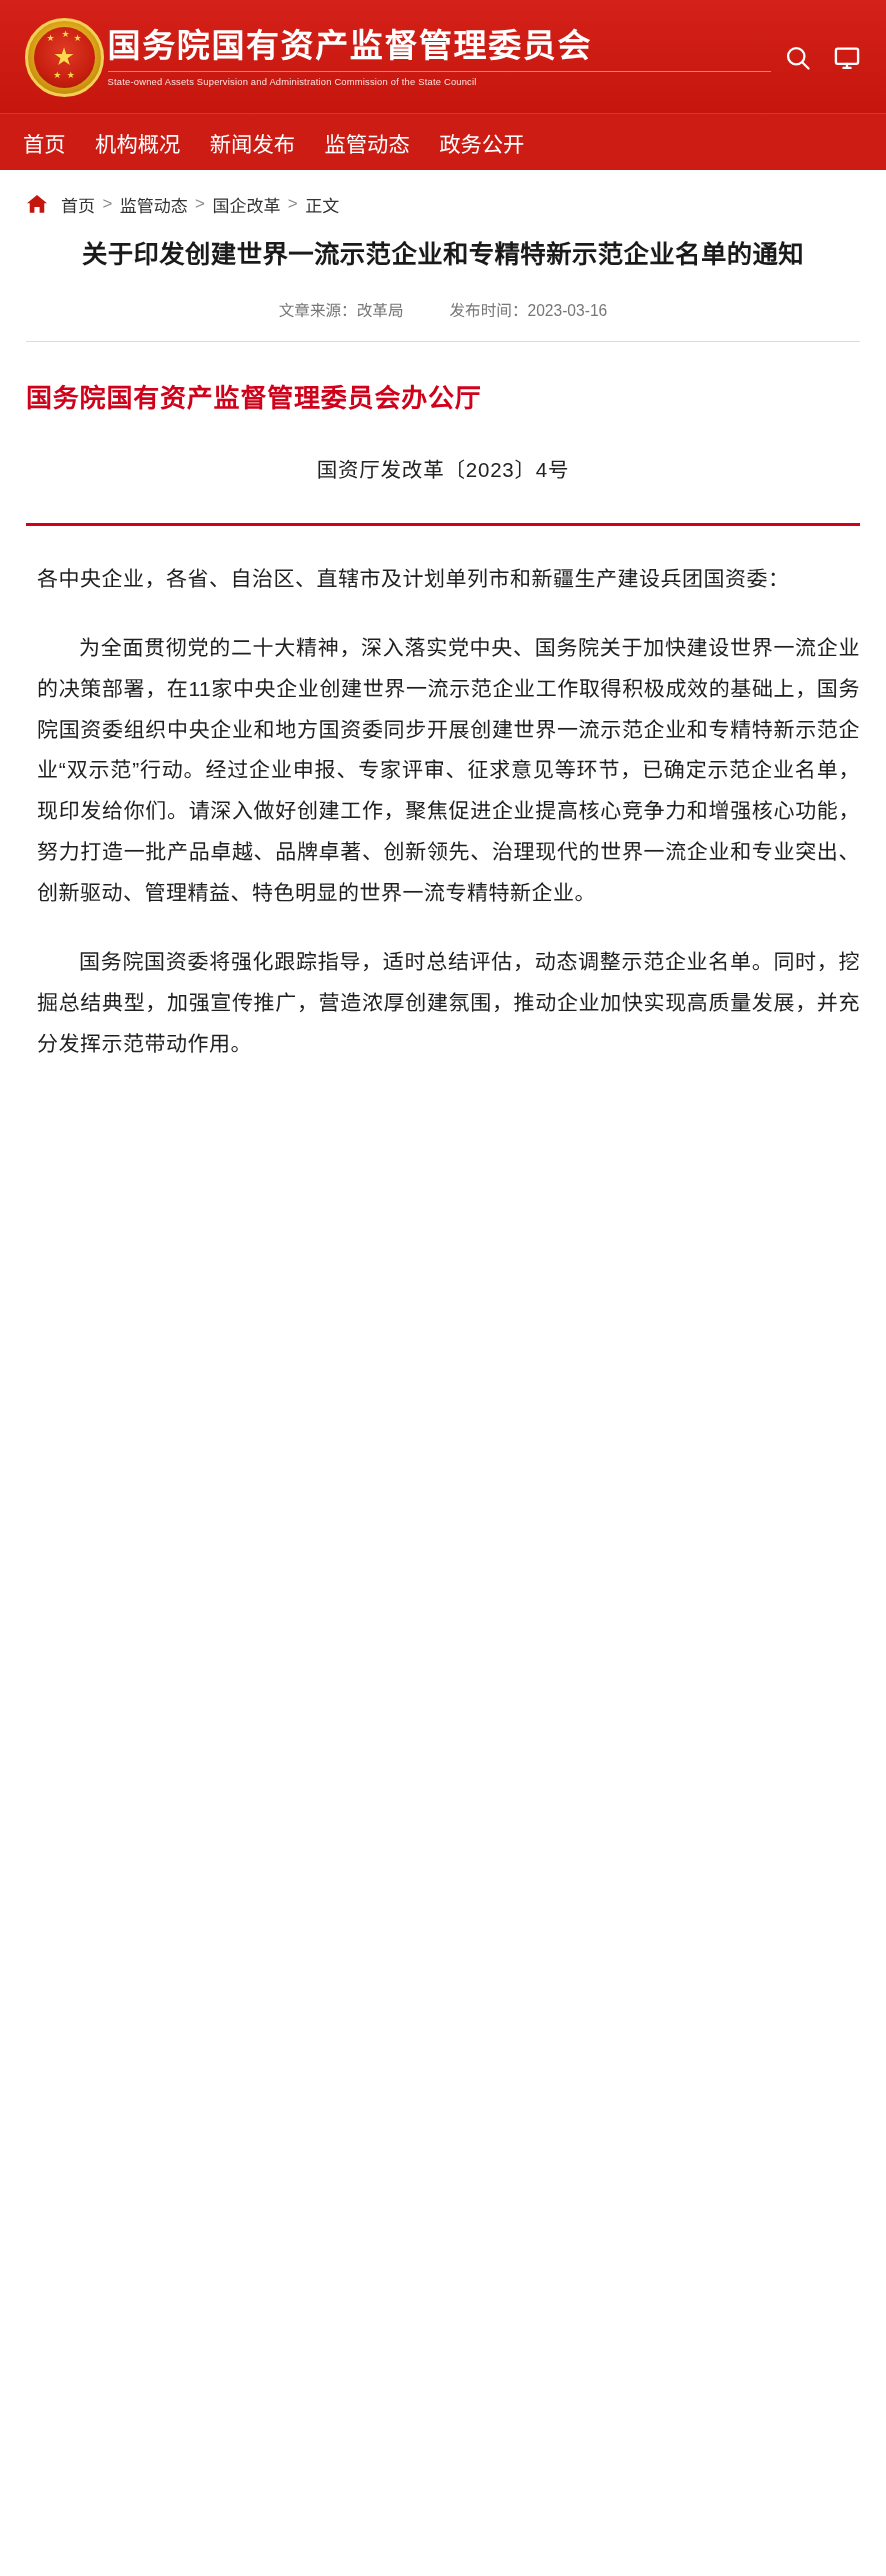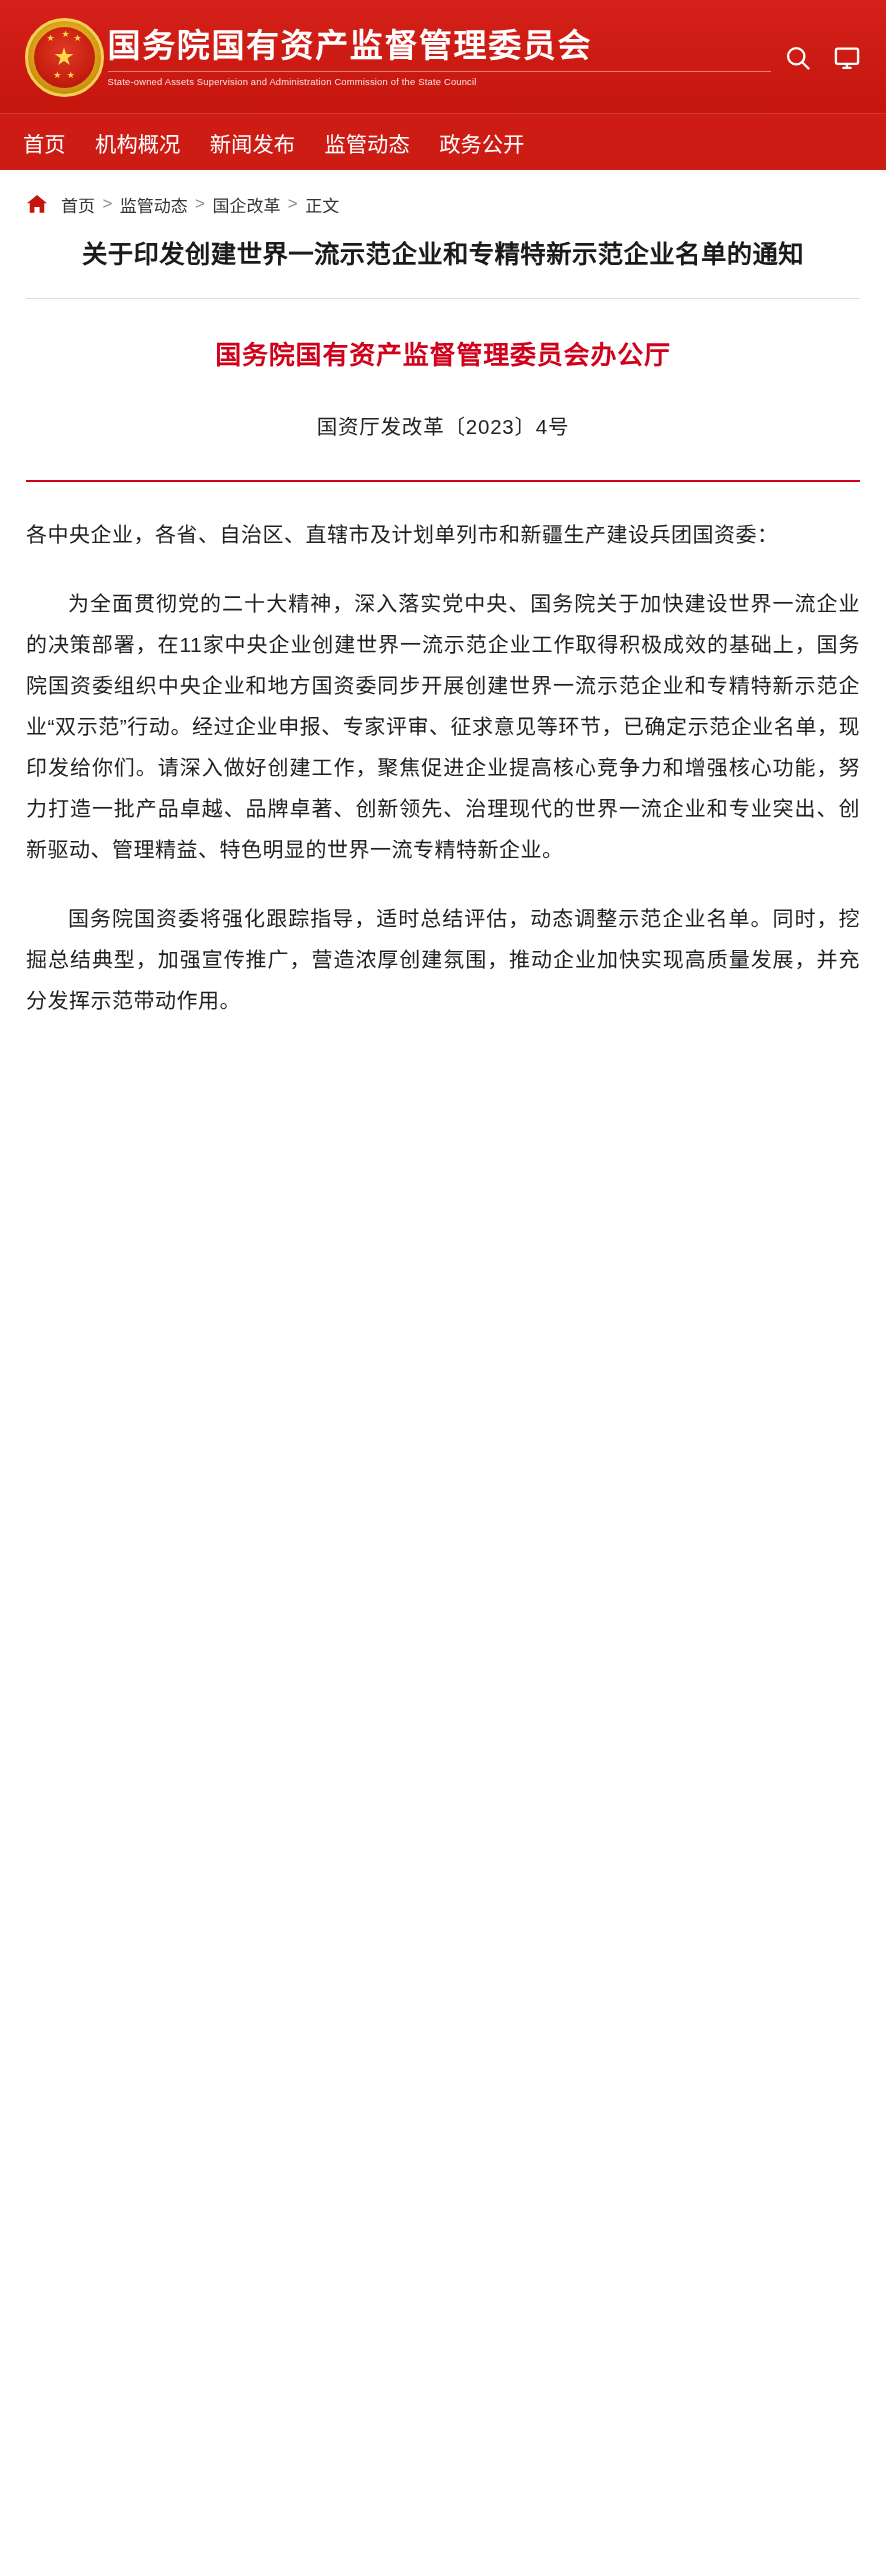--- a/index.html
+++ b/index.html
@@ -139,21 +139,21 @@
     gap: 46px;
     font-size: 15.6px;
     color: #777;
     padding-bottom: 21.3px;
   }
   .meta-item { white-space: nowrap; }
   .rule { height: 0.8px; background: #dcdcdc; margin: 0 0 39px 0; }
 
   
   .doc-issuer {
-    text-align: center;
+    text-align: left;
     color: #d0021b;
     font-size: 26px;
     font-weight: bold;
     letter-spacing: 0.8px;
     line-height: 1.4;
     font-family: "Liberation Serif", "DejaVu Serif", serif;
     margin-bottom: 36px;
   }
   .doc-number {
     text-align: center;
@@ -169,20 +169,21 @@
   }
 
   
   .salutation, .para {
     font-size: 21px;
     line-height: 1.95;
     color: #1f1f1f;
     letter-spacing: 0.5px;
     text-align: justify;
     text-justify: inter-ideograph;
+    margin-left: 11px;
   }
   .salutation { margin-bottom: 28px; }
   .para { text-indent: 2em; margin-bottom: 28px; }
   .spacer-bottom { height: 33px; }
 </style>
 </head>
 <body>
 
 <div class="site-header">
   <div class="emblem">
@@ -238,20 +239,28 @@
   <span class="crumb-sep">&gt;</span>
   <span class="crumb link">国企改革</span>
   <span class="crumb-sep">&gt;</span>
   <span class="crumb">正文</span>
 </div>
 
 <div class="article">
 
   <h1 class="article-title">关于印发创建世界一流示范企业和专精特新示范企业名单的通知</h1>
 
+  <div class="meta-row">
+    <span class="meta-item">
+      <span>文章来源：</span><span>改革局</span>
+    </span>
+    <span class="meta-item">
+      <span>发布时间：</span><span>2023-03-16</span>
+    </span>
+  </div>
 
   <div class="rule"></div>
 
   <div class="doc-issuer">国务院国有资产监督管理委员会办公厅</div>
   <div class="doc-number">国资厅发改革〔2023〕4号</div>
   <div class="red-rule"></div>
 
   <div class="salutation">各中央企业，各省、自治区、直辖市及计划单列市和新疆生产建设兵团国资委：</div>
 
   <p class="para">为全面贯彻党的二十大精神，深入落实党中央、国务院关于加快建设世界一流企业的决策部署，在11家中央企业创建世界一流示范企业工作取得积极成效的基础上，国务院国资委组织中央企业和地方国资委同步开展创建世界一流示范企业和专精特新示范企业“双示范”行动。经过企业申报、专家评审、征求意见等环节，已确定示范企业名单，现印发给你们。请深入做好创建工作，聚焦促进企业提高核心竞争力和增强核心功能，努力打造一批产品卓越、品牌卓著、创新领先、治理现代的世界一流企业和专业突出、创新驱动、管理精益、特色明显的世界一流专精特新企业。</p>

